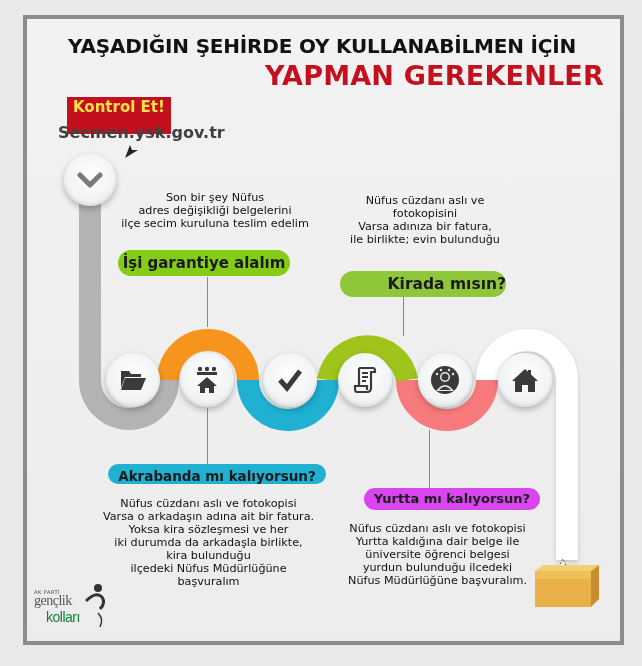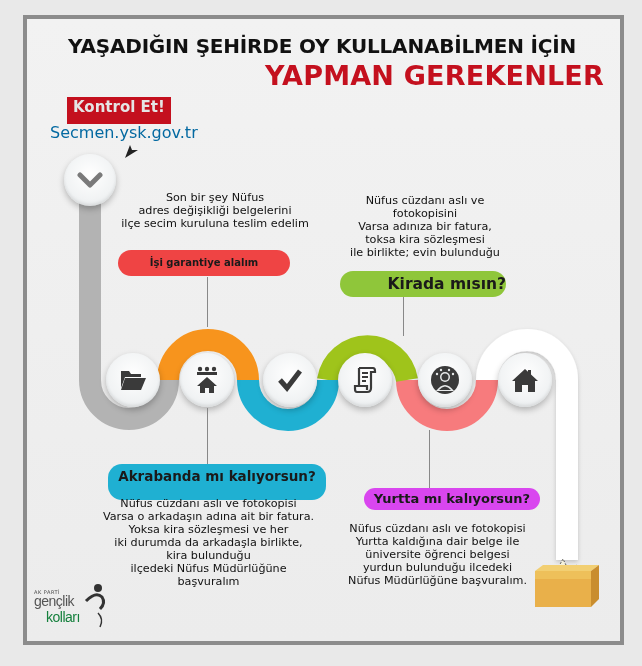--- a/index.html
+++ b/index.html
@@ -3,22 +3,22 @@
 <meta charset="utf-8">
 <style>
   html, body { margin:0; padding:0; }
   body { width:642px; height:666px; background:#e9e9e9; position:relative; overflow:hidden;
          font-family:"DejaVu Sans", sans-serif; }
   .frame { position:absolute; left:23px; top:15px; width:593px; height:622px;
            border:4px solid #8c8c8c; background:linear-gradient(180deg,#f2f2f2 0%,#ececec 100%); box-sizing:content-box; }
   .title1 { position:absolute; left:0; width:620px; text-align:right; top:34px; font-size:20px; font-weight:bold; color:#111; letter-spacing:-0.2px; right:0; }
   .title1 span { position:absolute; right:44px; }
   .title2 { position:absolute; right:38px; top:60px; font-size:27px; font-weight:bold; color:#c4101e; letter-spacing:0.2px; }
-  .kontrol { position:absolute; left:67px; top:97px; background:#c4101e; color:#e5e5e5; font-weight:bold; font-size:15px; padding:1px 6px 8px 6px; }
-  .url { position:absolute; left:50px; top:123px; font-weight:normal; font-size:16px; color:#0369a1; }
+  .kontrol { position:absolute; left:67px; top:97px; background:#c4101e; color:#fde047; font-weight:bold; font-size:15px; padding:1px 6px 18px 6px; }
+  .url { position:absolute; left:58px; top:123px; font-weight:bold; font-size:16px; color:#404040; }
   .cursor { position:absolute; left:124px; top:144px; }
   svg.snake { position:absolute; left:0; top:0; }
   .desc { position:absolute; text-align:center; font-size:11.2px; line-height:13px; color:#111; font-family:"DejaVu Sans", sans-serif; }
   .pill { position:absolute; border-radius:14px; font-weight:bold; text-align:center; color:#1a1a1a; white-space:nowrap; }
   .vline { position:absolute; width:1px; background:#888; }
   .icon-circle { position:absolute; width:54px; height:54px; border-radius:50%;
       background:radial-gradient(circle at 50% 40%, #ffffff 0%, #f1f3f4 60%, #dfe3e5 100%);
       box-shadow: 0 3px 6px rgba(0,0,0,0.25), inset 0 -2px 3px rgba(0,0,0,0.08);
       display:flex; align-items:center; justify-content:center; }
   .logo { position:absolute; left:34px; top:587px; width:80px; height:48px; }
@@ -114,32 +114,31 @@
 <div class="vline" style="left:207px;top:277px;height:50px;"></div>
 <div class="vline" style="left:403px;top:296px;height:40px;"></div>
 <div class="vline" style="left:207px;top:408px;height:57px;"></div>
 <div class="vline" style="left:429px;top:430px;height:58px;"></div>
 
 <div class="desc" style="left:120px;top:191px;width:190px;">
   <div>Son bir şey Nüfus</div>
   <div>adres değişikliği belgelerini</div>
   <div>ilçe secim kuruluna teslim edelim</div>
 </div>
-<div class="pill" style="left:118px;top:250px;width:172px;height:26px;line-height:26px;background:#ef4444;font-size:10px;">İşi garantiye alalım</div>
+<div class="pill" style="left:118px;top:250px;width:172px;height:26px;line-height:26px;background:#84cc16;font-size:15px;">İşi garantiye alalım</div>
 
 <div class="desc" style="left:345px;top:194px;width:160px;">
   <div>Nüfus cüzdanı aslı ve</div>
   <div>fotokopisini</div>
   <div>Varsa adınıza bir fatura,</div>
-  <div>toksa kira sözleşmesi</div>
   <div>ile birlikte; evin bulunduğu</div>
 </div>
 <div class="pill" style="left:340px;top:271px;width:166px;height:26px;line-height:26px;background:#8fc63a;font-size:15.5px;text-align:right;">Kirada mısın?</div>
 
-<div class="pill" style="left:108px;top:464px;width:218px;height:36px;line-height:24px;background:#1fb0d2;font-size:13.5px;">Akrabanda mı kalıyorsun?</div>
+<div class="pill" style="left:108px;top:464px;width:218px;height:20px;line-height:24px;background:#1fb0d2;font-size:13.5px;">Akrabanda mı kalıyorsun?</div>
 <div class="desc" style="left:96px;top:497px;width:225px;">
   <div>Nüfus cüzdanı aslı ve fotokopisi</div>
   <div>Varsa o arkadaşın adına ait bir fatura.</div>
   <div>Yoksa kira sözleşmesi ve her</div>
   <div>iki durumda da arkadaşla birlikte,</div>
   <div>kira bulunduğu</div>
   <div>ilçedeki  Nüfus Müdürlüğüne</div>
   <div>başvuralım</div>
 </div>
 
@@ -155,20 +154,20 @@
 <svg style="position:absolute;left:533px;top:555px;" width="70" height="56" viewBox="0 0 70 56">
   <path d="M22 18 L30 4 L36 16 L44 10 L40 20 Z" fill="#f4f1dc" stroke="#333" stroke-width="0.8" stroke-dasharray="2,1.5"></path>
   <path d="M2 16 L58 16 L66 10 L10 10 Z" fill="#f2cf72"></path>
   <rect x="2" y="16" width="56" height="8" fill="#eec05a"></rect>
   <rect x="2" y="24" width="56" height="28" fill="#e9b04a"></rect>
   <path d="M58 16 L66 10 L66 44 L58 52 Z" fill="#c98d2e"></path>
 </svg>
 
 <div class="logo">
   <div style="position:absolute;left:0;top:2px;font-size:5px;color:#444;letter-spacing:0.5px;">AK PARTİ</div>
-  <div style="position:absolute;left:0;top:6px;font-size:14px;color:#555;font-family:Liberation Sans, sans-serif;letter-spacing:-0.5px;">gençlik</div>
+  <div style="position:absolute;left:0;top:6px;font-size:14px;color:#555;font-family:Liberation Serif, serif;letter-spacing:-0.5px;">gençlik</div>
   <div style="position:absolute;left:12px;top:22px;font-size:14px;color:#15803d;font-family:'Liberation Sans',sans-serif;letter-spacing:-0.5px;">kolları</div>
   <svg style="position:absolute;left:44px;top:-4px;" width="30" height="46" viewBox="0 0 30 46">
     <circle cx="20" cy="5" r="4" fill="#333"></circle>
     <path d="M8 18 Q18 8 24 14 Q28 20 22 26" fill="none" stroke="#333" stroke-width="3"></path>
     <path d="M20 30 Q26 36 22 44" fill="none" stroke="#333" stroke-width="1.5"></path>
   </svg>
 </div>
 
 </body></html>

